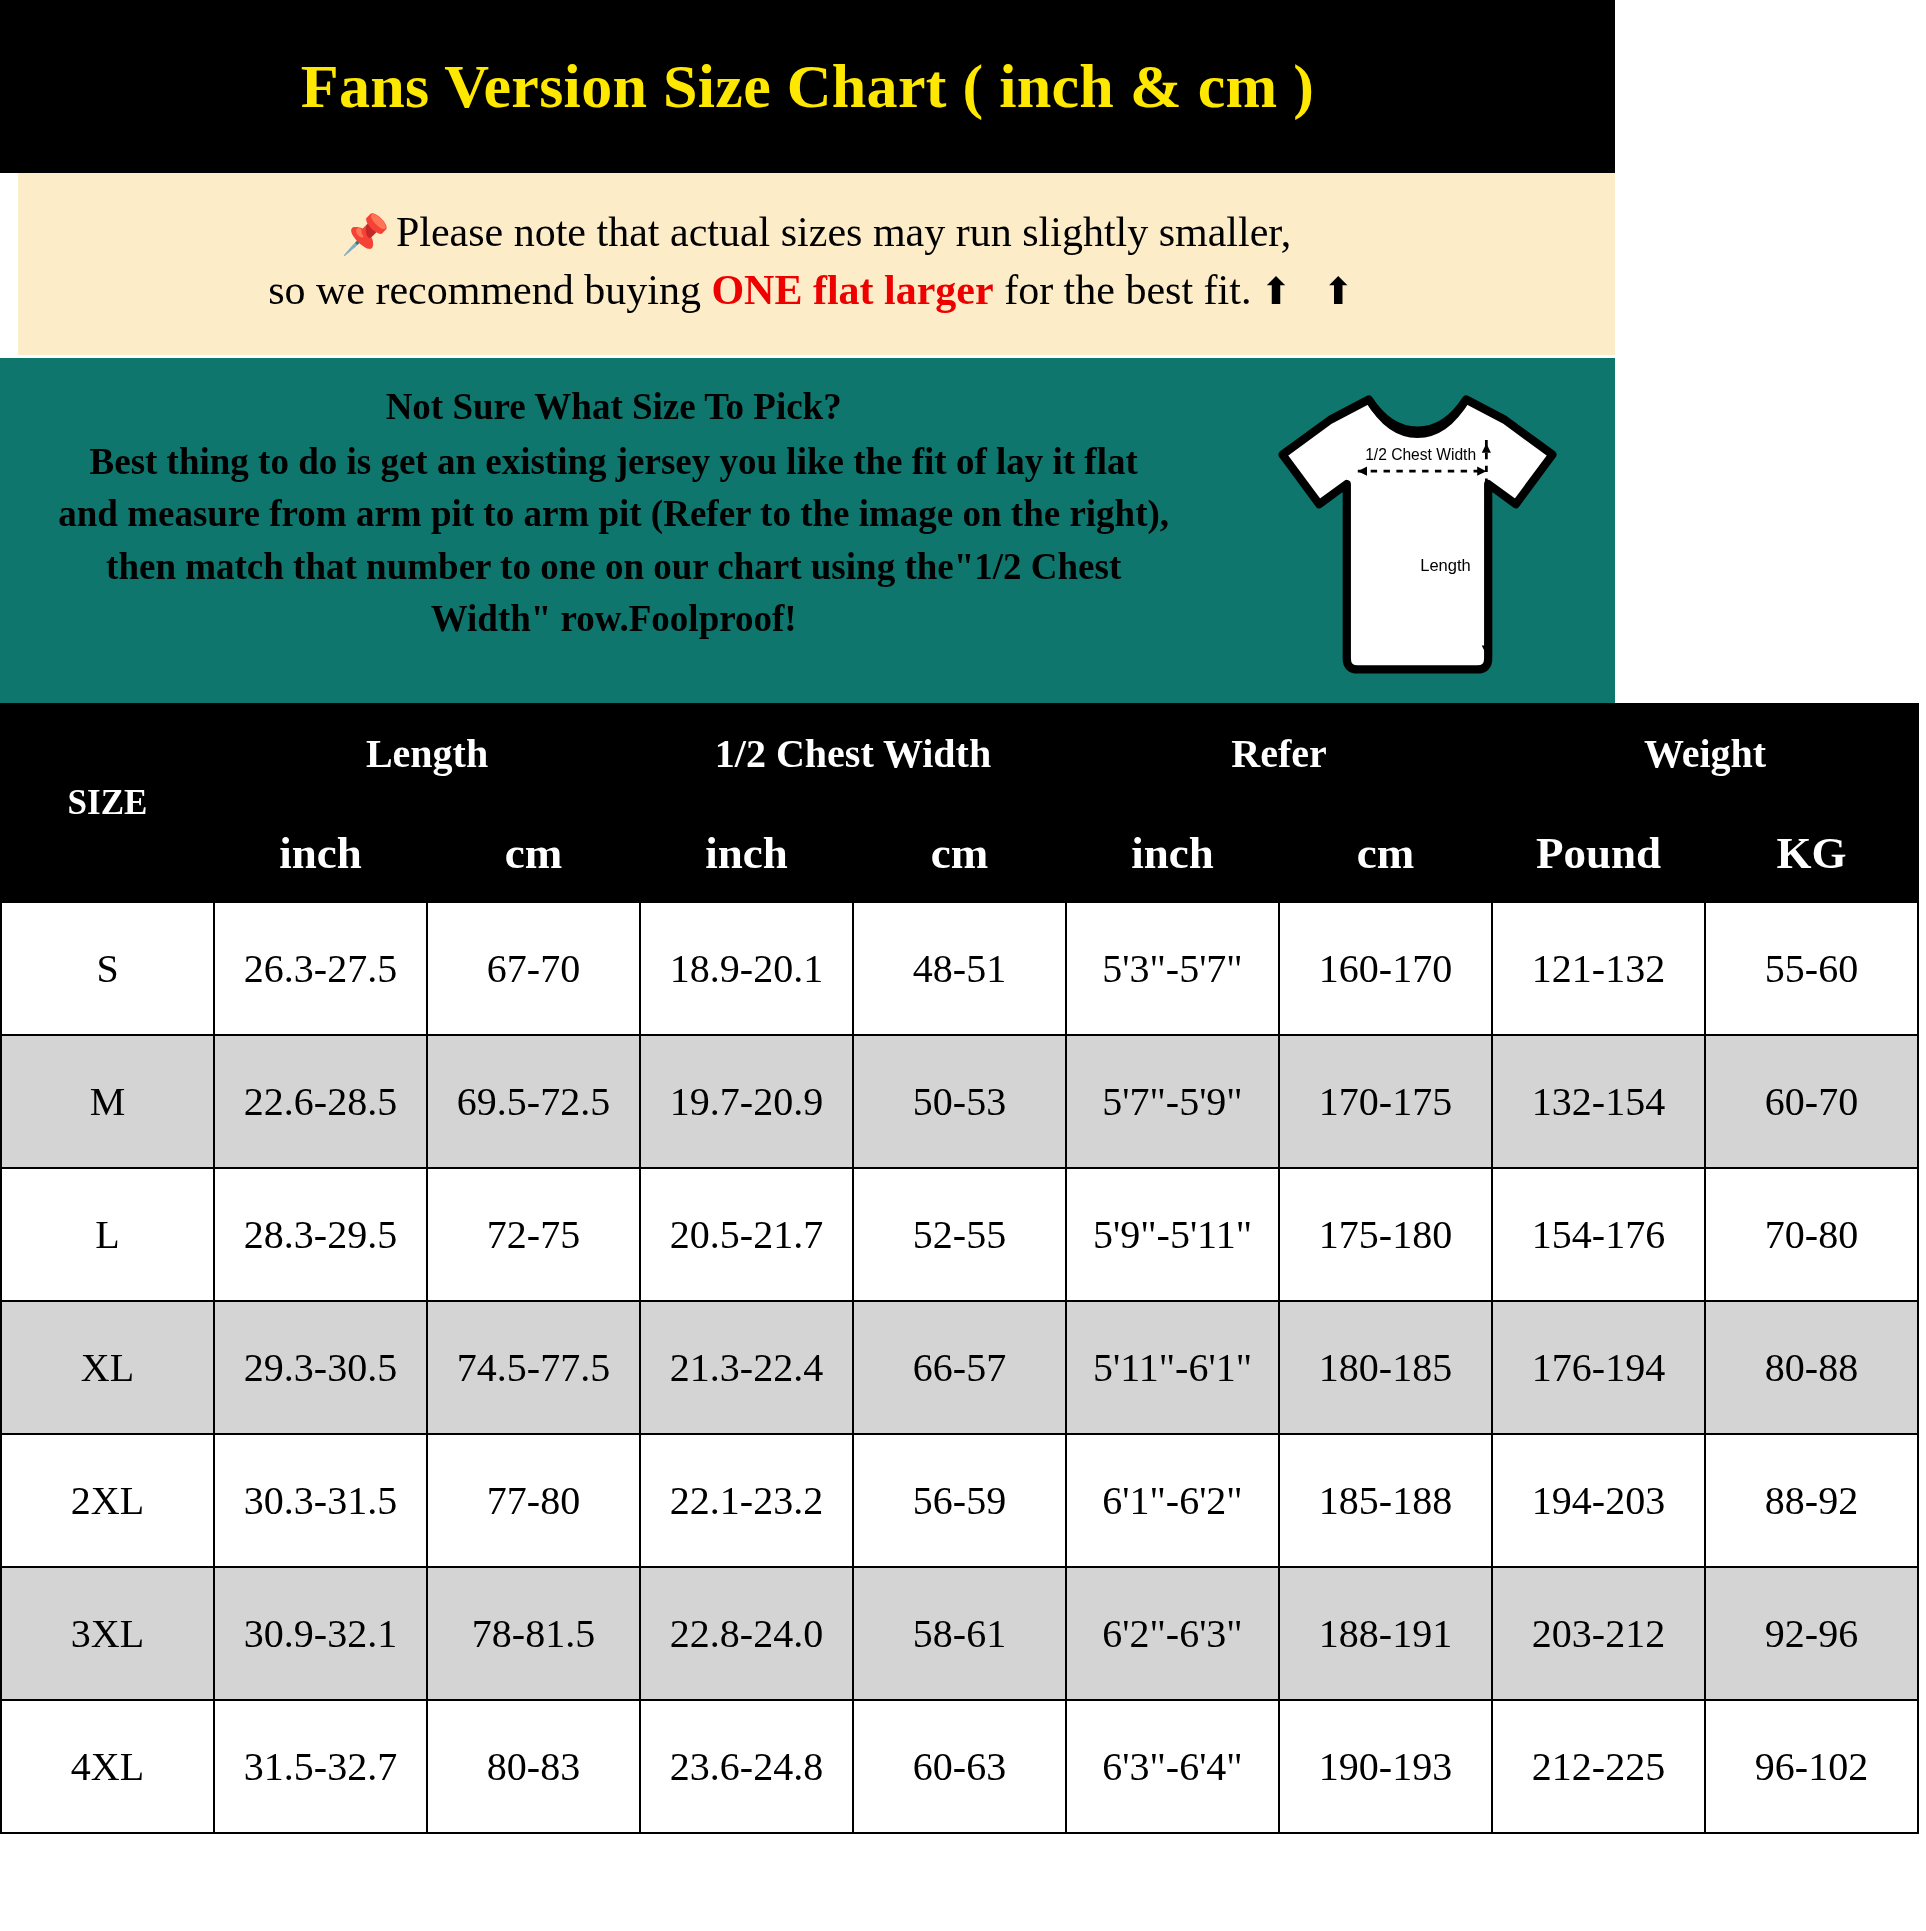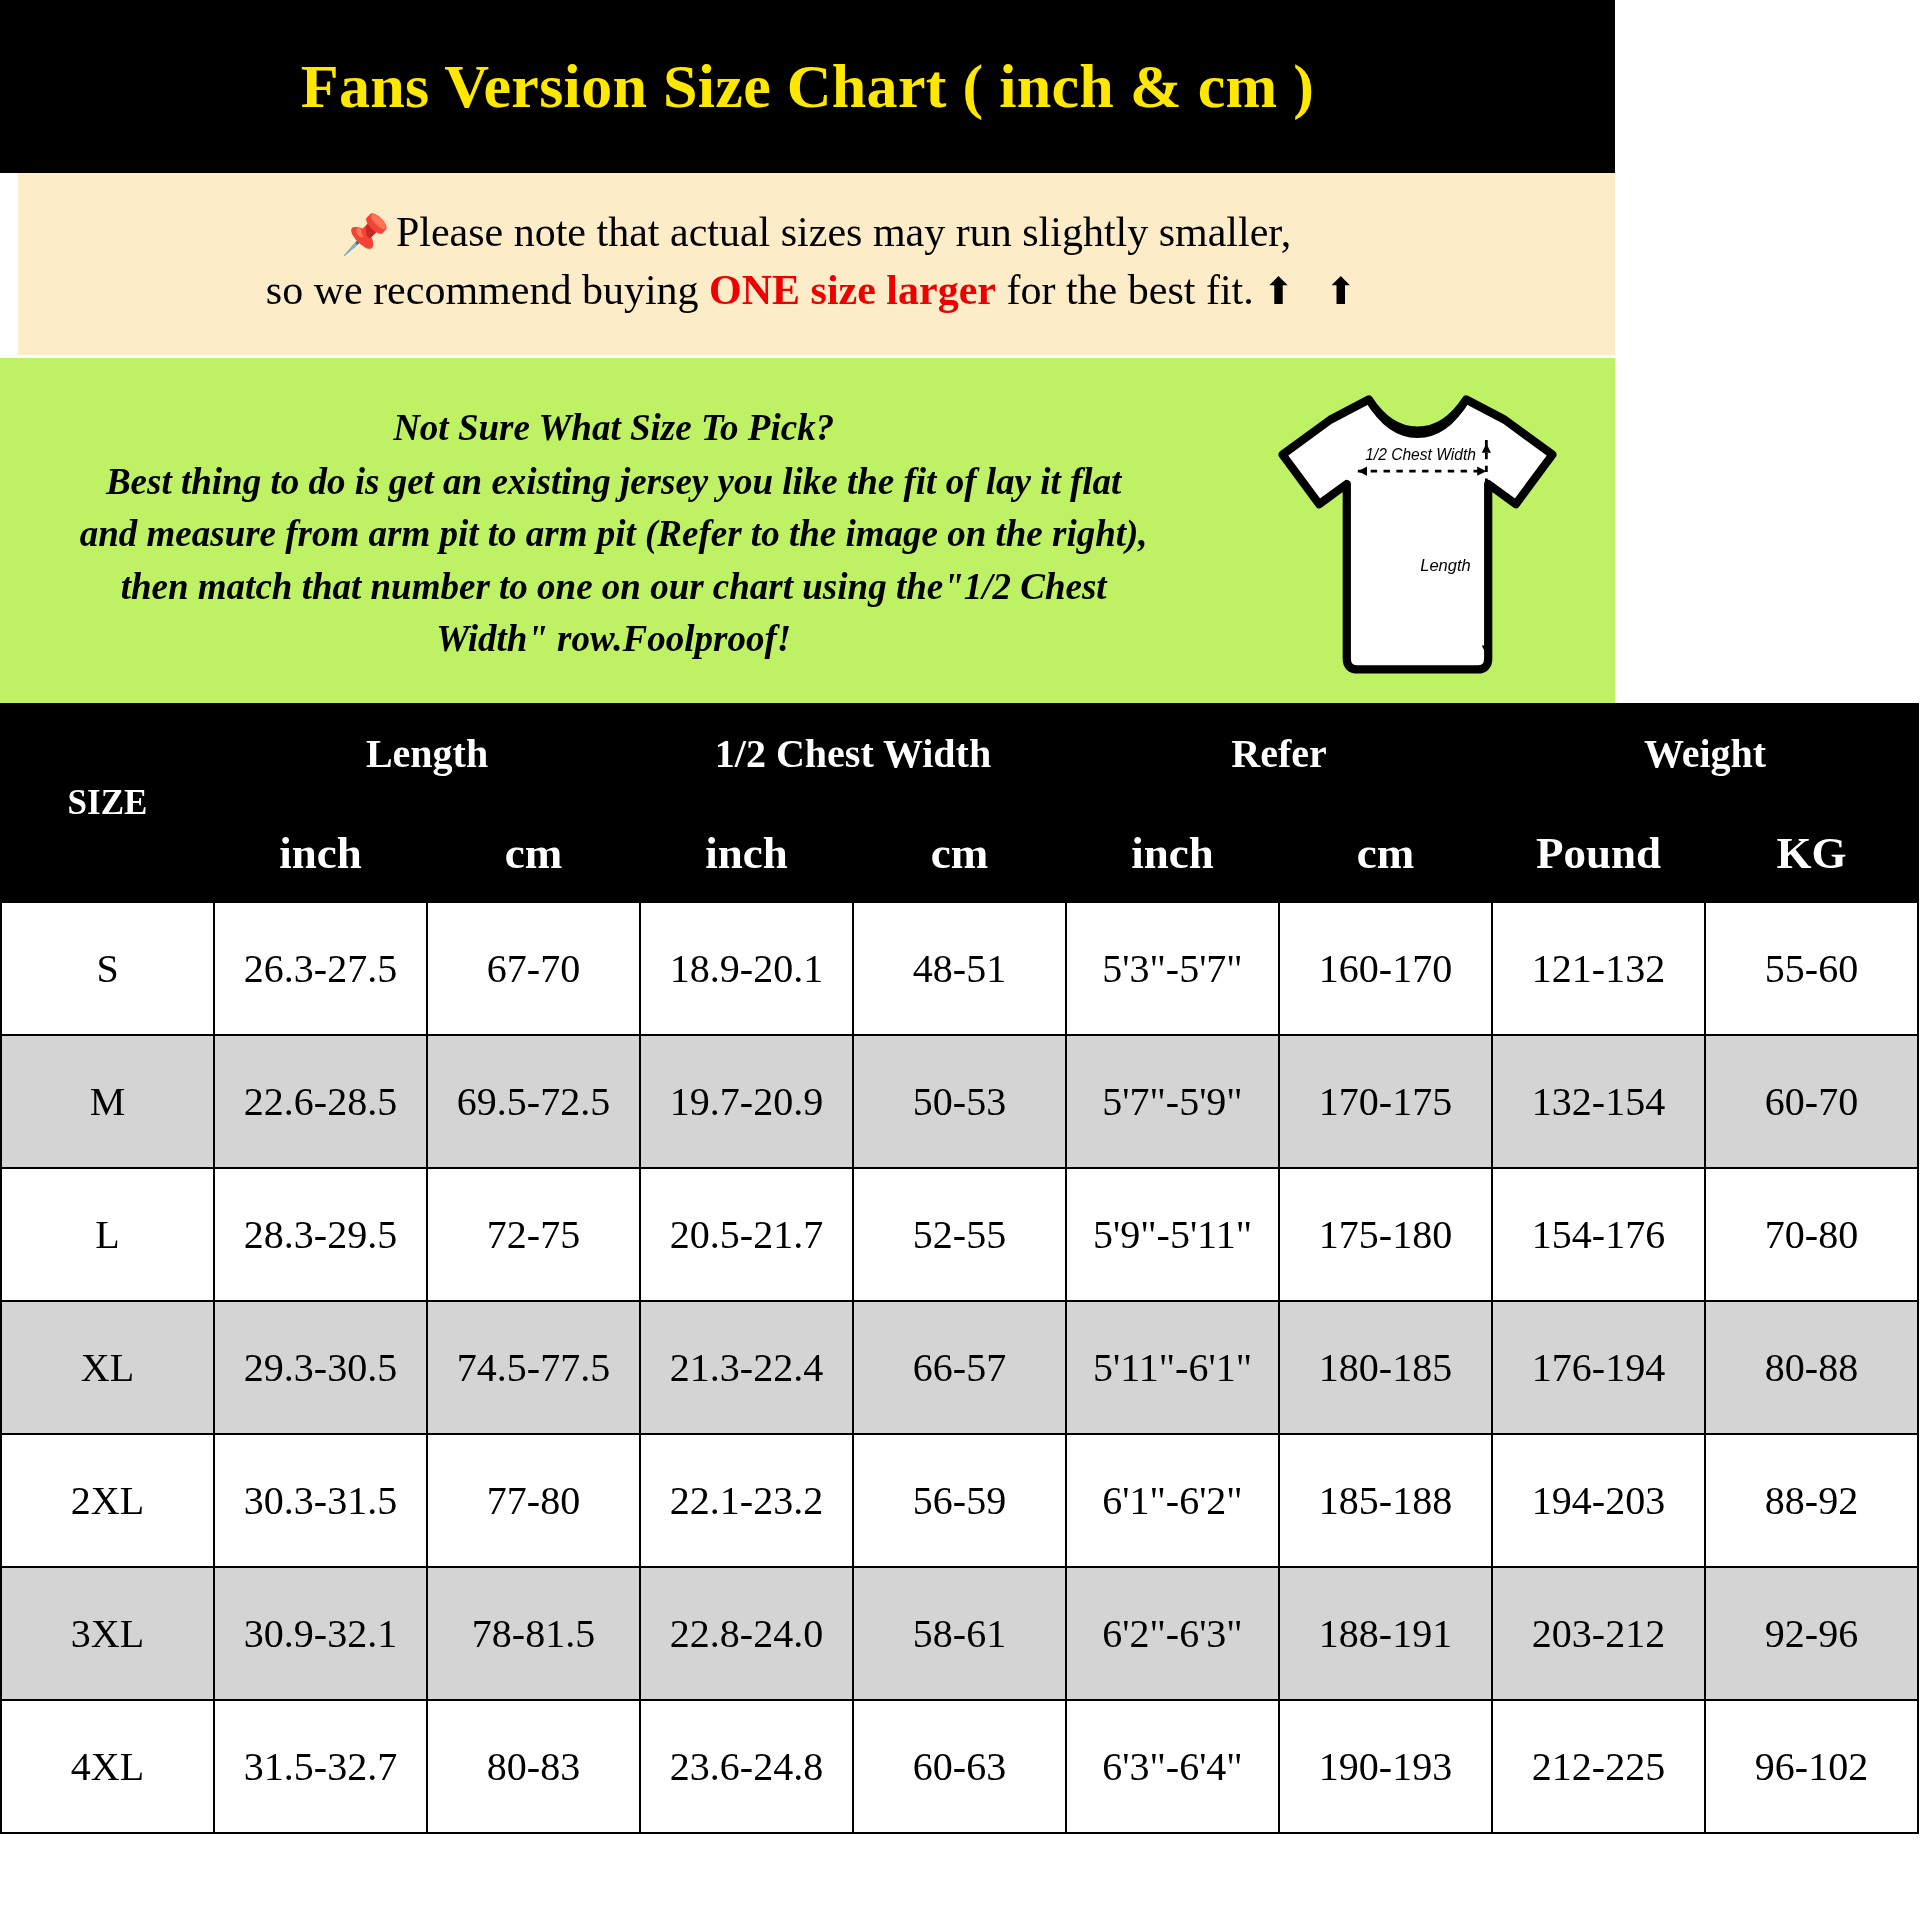--- a/index.html
+++ b/index.html
@@ -64,24 +64,23 @@
   }
   .arrows {
     font-size: 37px;
     letter-spacing: 11px;
     margin-left: 9.2px;
   }
 
   
   .help-section {
     display: flex;
-    align-items: center;
+    align-items: flex-start;
     padding: 20px 0 16.5px 0;
-    background: #bef264;
-    font-style: italic;
+    background: #0f766e;
   }
   .help-text {
     flex: 1 1 auto;
     text-align: center;
     padding: 7.3px 9.2px 0 16.5px;
   }
   .help-text .h1 {
     font-size: 37px;
     font-weight: bold;
     margin-bottom: 7.3px;
@@ -155,21 +154,21 @@
 
   <div class="title-bar">
     <div class="title">Fans Version Size Chart ( inch &amp; cm )</div>
   </div>
 
   <div class="note-band">
     <div class="note-line">
       <span class="pin-icon">📌</span><span>Please note that actual sizes may run slightly smaller,</span>
     </div>
     <div class="note-line">
-      <span>so we recommend buying </span><span class="one-size-larger">ONE size larger</span><span> for the best fit.</span><span class="arrows">⬆ ⬆</span>
+      <span>so we recommend buying </span><span class="one-size-larger">ONE flat larger</span><span> for the best fit.</span><span class="arrows">⬆ ⬆</span>
     </div>
   </div>
 
   <div class="help-section">
     <div class="help-text">
       <div class="h1">Not Sure What Size To Pick?</div>
       <div class="body">Best thing to do is get an existing jersey you like the fit of lay it flat</div>
       <div class="body">and measure from arm pit to arm pit (Refer to the image on the right),</div>
       <div class="body">then match that number to one on our chart using the"1/2 Chest</div>
       <div class="body">Width" row.Foolproof!</div>

